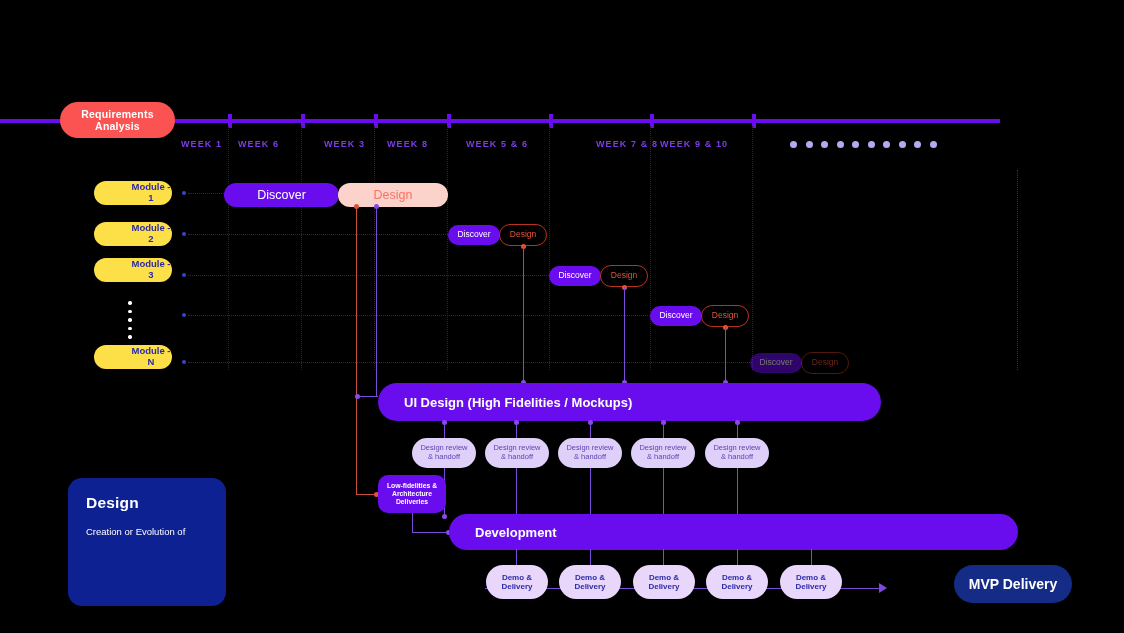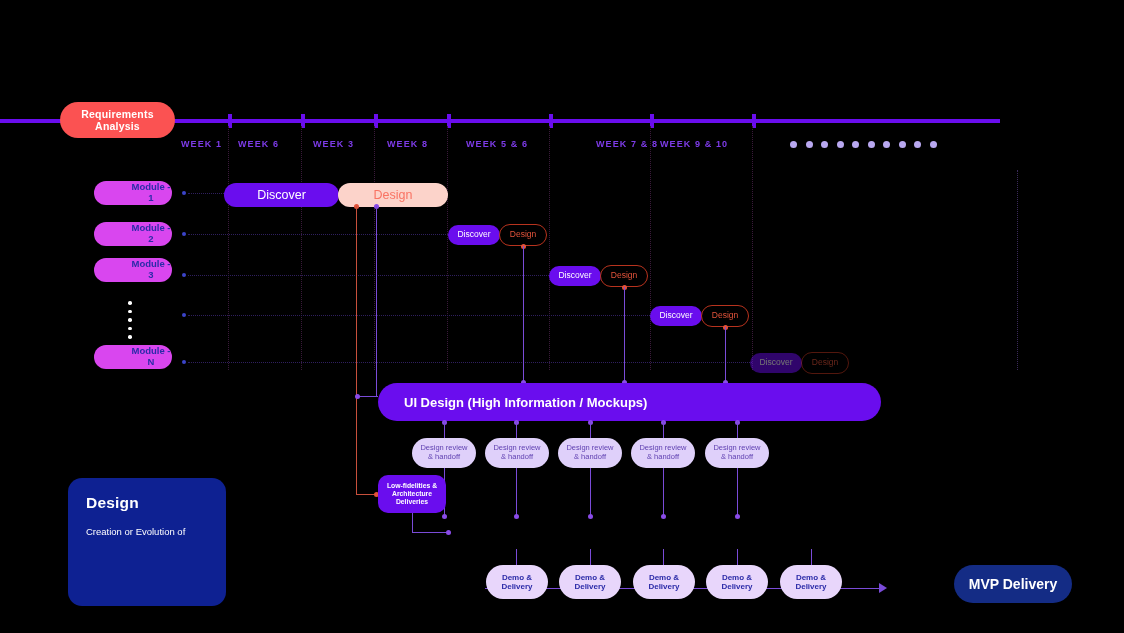--- a/index.html
+++ b/index.html
@@ -63,21 +63,21 @@
     border-left:1px dotted #3a2a5a;
   }
 
   
   .axis-dots { position:absolute; top:141px; left:790px; display:flex; gap:8.5px; }
   .axis-dots i { display:block; width:7px; height:7px; border-radius:50%; background:#B9A8F0; }
 
   
   .module-pill {
     left:94px; width:78px; height:24px;
-    background:#d946ef; color:#2B2BA8;
+    background:#fde047; color:#2B2BA8;
     font-size:9.5px; font-weight:bold;padding-left:36px;
   }
 
   
   .vdots { position:absolute; left:128px; top:301px; display:flex; flex-direction:column; gap:5px; }
   .vdots i { display:block; width:3.5px; height:3.5px; border-radius:50%; background:#ffffff; }
 
   
   .row-dotted {
     position:absolute; height:0; border-top:1px dotted #2f1f5e;
@@ -160,21 +160,21 @@
   <div class="axis-tick" style="left:447px"></div>
   <div class="axis-tick" style="left:549px"></div>
   <div class="axis-tick" style="left:650px"></div>
   <div class="axis-tick" style="left:752px"></div>
 
   <div class="pill req-pill">Requirements
 Analysis</div>
 
   <div class="week-label" style="left:181px">WEEK 1</div>
   <div class="week-label" style="left:238px">WEEK 6</div>
-  <div class="week-label" style="left:313px">WEEK 3</div>
+  <div class="week-label" style="left:324px">WEEK 3</div>
   <div class="week-label" style="left:387px">WEEK 8</div>
   <div class="week-label" style="left:466px">WEEK 5 &amp; 6</div>
   <div class="week-label" style="left:596px">WEEK 7 &amp; 8</div>
   <div class="week-label" style="left:660px">WEEK 9 &amp; 10</div>
 
   <div class="col-sep" style="left:228px"></div>
   <div class="col-sep" style="left:301px"></div>
   <div class="col-sep" style="left:374px"></div>
   <div class="col-sep" style="left:447px"></div>
   <div class="col-sep" style="left:549px"></div>
@@ -255,21 +255,21 @@
 
   <div class="node-red" style="left:622px; top:285px"></div>
   <div class="vline" style="left:624px; top:287px; height:96px"></div>
   <div class="node" style="left:622px; top:380px"></div>
 
   <div class="node-red" style="left:723px; top:325px"></div>
   <div class="vline" style="left:725px; top:327px; height:56px"></div>
   <div class="node" style="left:723px; top:380px"></div>
 
   <div class="bigbar" style="left:378px; top:383px; width:503px; height:38px">
-    <span>UI Design (High Information / Mockups)</span>
+    <span>UI Design (High Fidelities / Mockups)</span>
   </div>
 
   <div class="node" style="left:442px; top:420px"></div>
   <div class="vline" style="left:444px; top:421px; height:17px"></div>
   <div class="node" style="left:514px; top:420px"></div>
   <div class="vline" style="left:516px; top:421px; height:17px"></div>
   <div class="node" style="left:588px; top:420px"></div>
   <div class="vline" style="left:590px; top:421px; height:17px"></div>
   <div class="node" style="left:661px; top:420px"></div>
   <div class="vline" style="left:663px; top:421px; height:17px"></div>
@@ -298,20 +298,23 @@
   <div class="vline" style="left:737px; top:468px; height:48px"></div>
   <div class="node" style="left:735px; top:514px"></div>
 
   <div class="pill lowfi-pill" style="left:378px; top:475px">Low-fidelities &amp;
 Architecture
 Deliveries</div>
   <div class="vline" style="left:412px; top:513px; height:20px"></div>
   <div class="hline" style="left:412px; top:532px; width:38px"></div>
   <div class="node" style="left:446px; top:530px"></div>
 
+  <div class="bigbar" style="left:449px; top:514px; width:569px; height:36px">
+    <span>Development</span>
+  </div>
 
   <div class="vline" style="left:516px; top:549px; height:16px"></div>
   <div class="vline" style="left:590px; top:549px; height:16px"></div>
   <div class="vline" style="left:663px; top:549px; height:16px"></div>
   <div class="vline" style="left:737px; top:549px; height:16px"></div>
   <div class="vline" style="left:811px; top:549px; height:16px"></div>
 
   <div class="hline" style="left:485px; top:588px; width:400px"></div>
   <div class="pill demo-pill" style="left:486px; top:565px">Demo &amp;
 Delivery</div>

